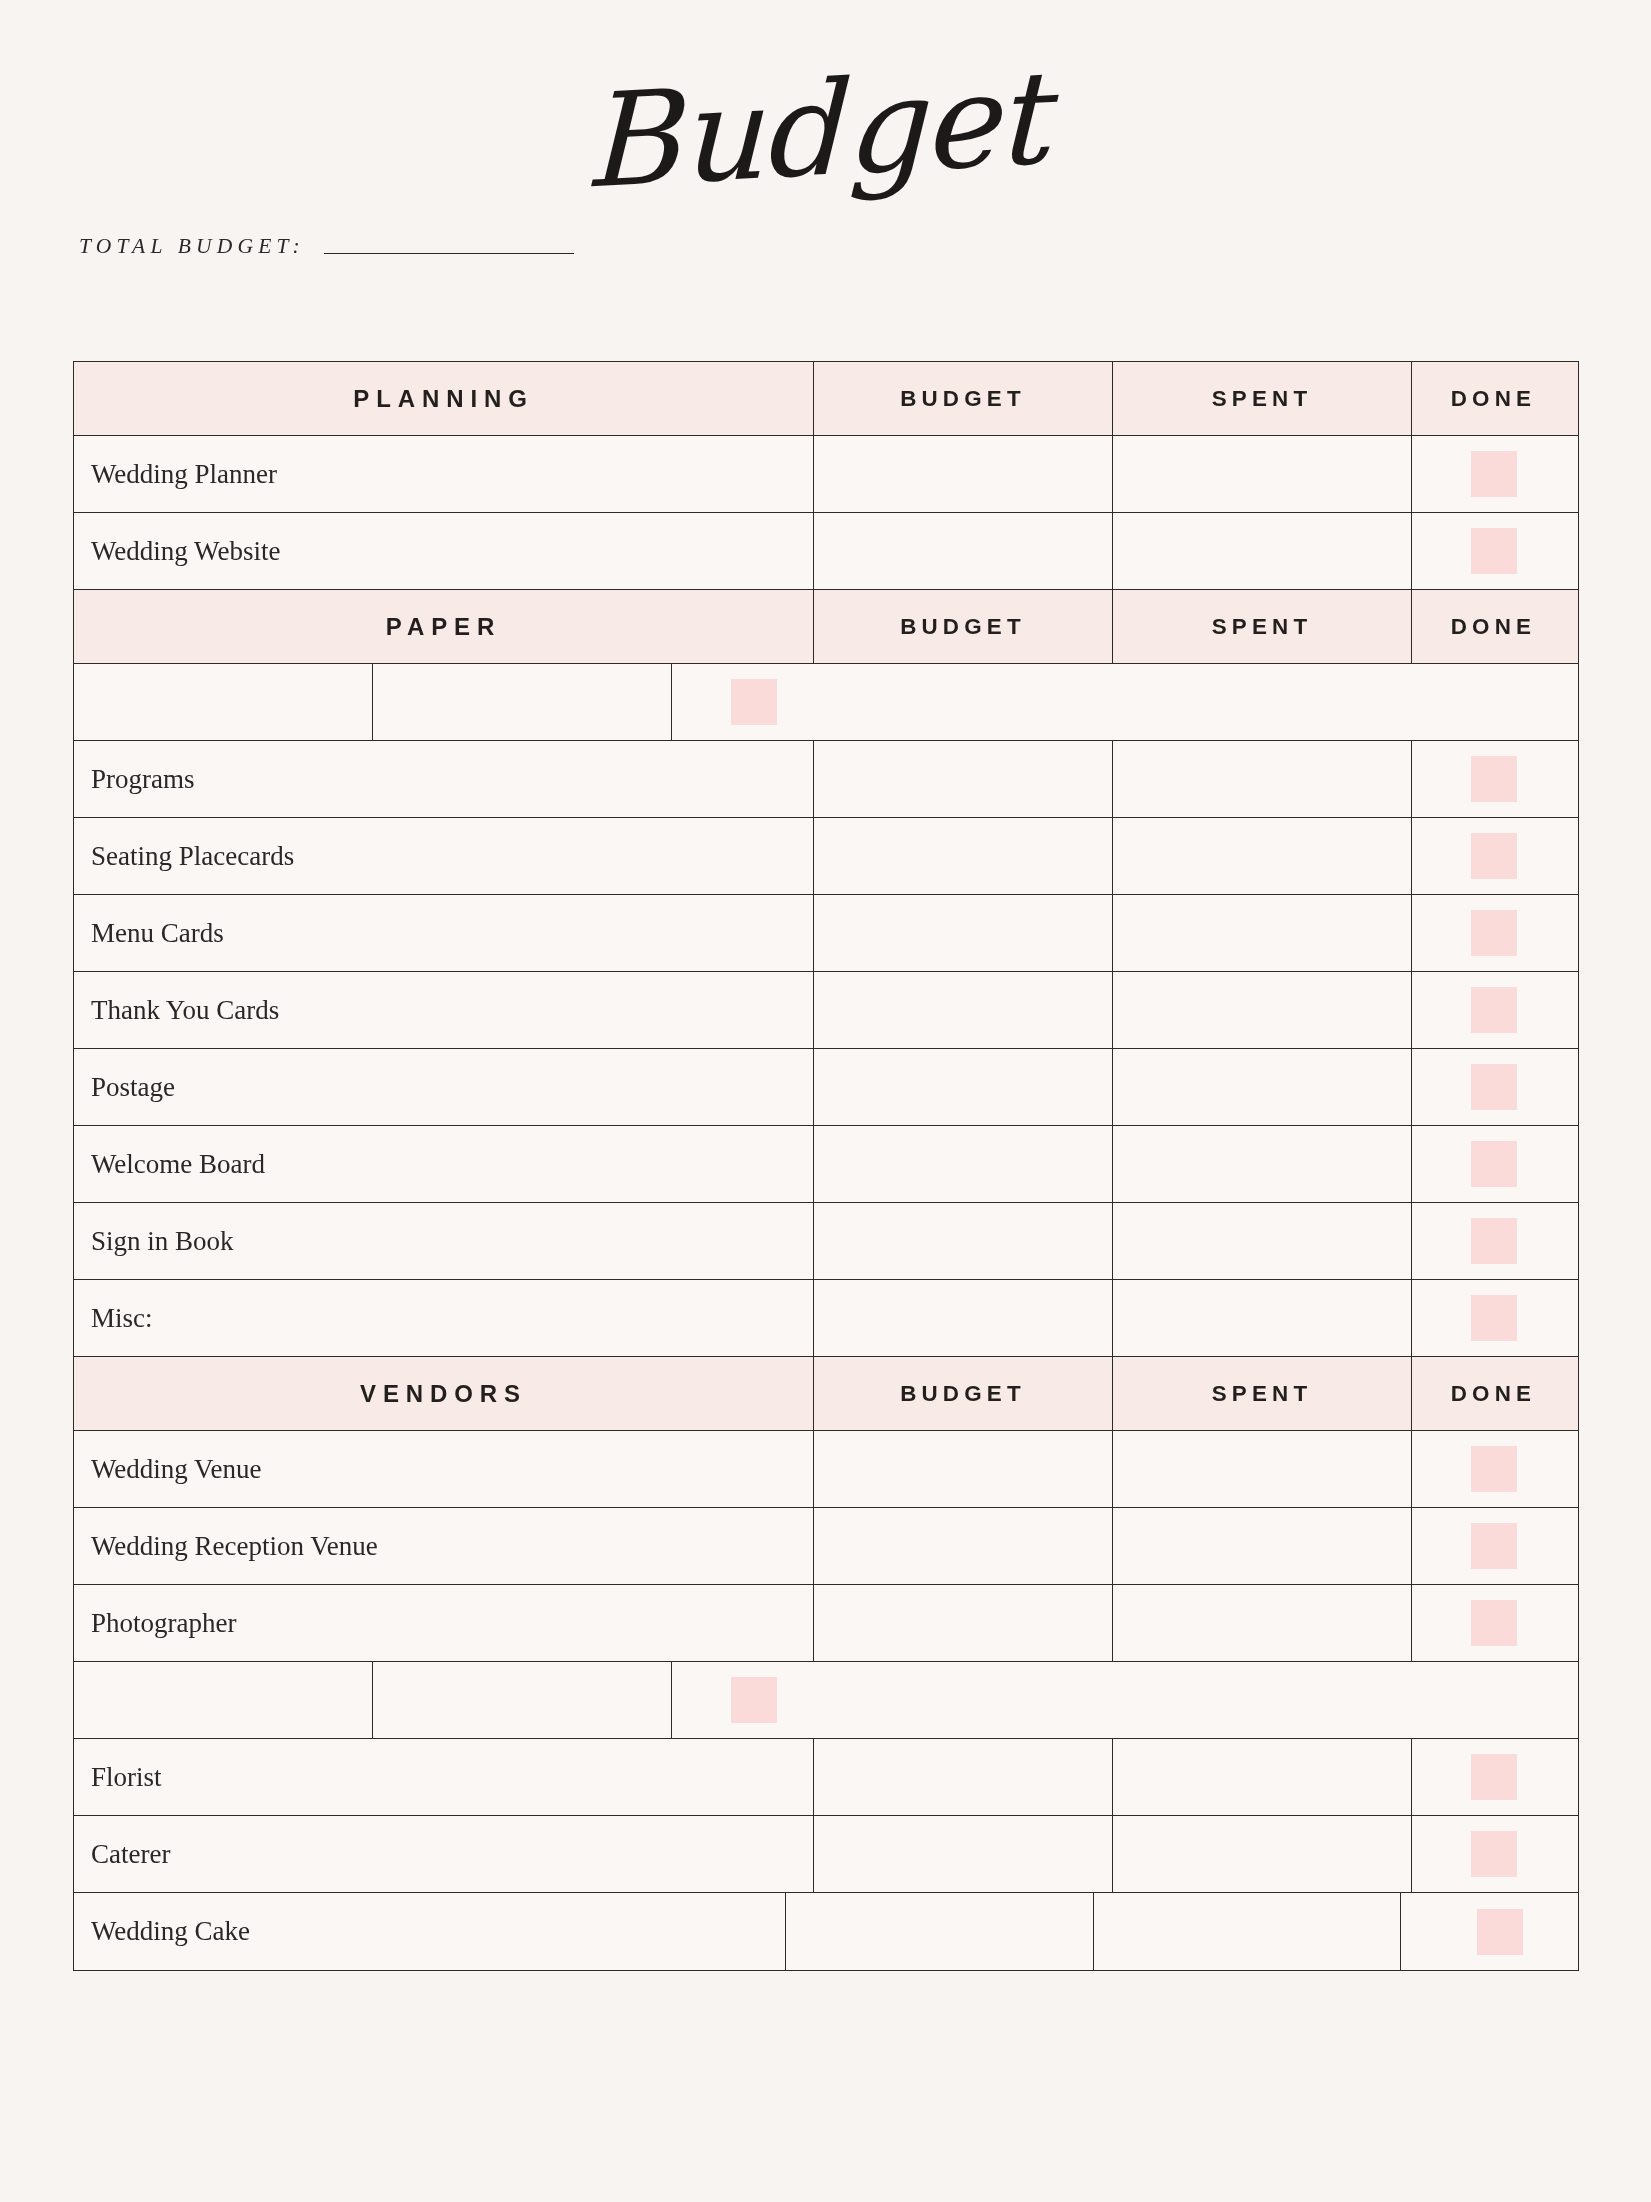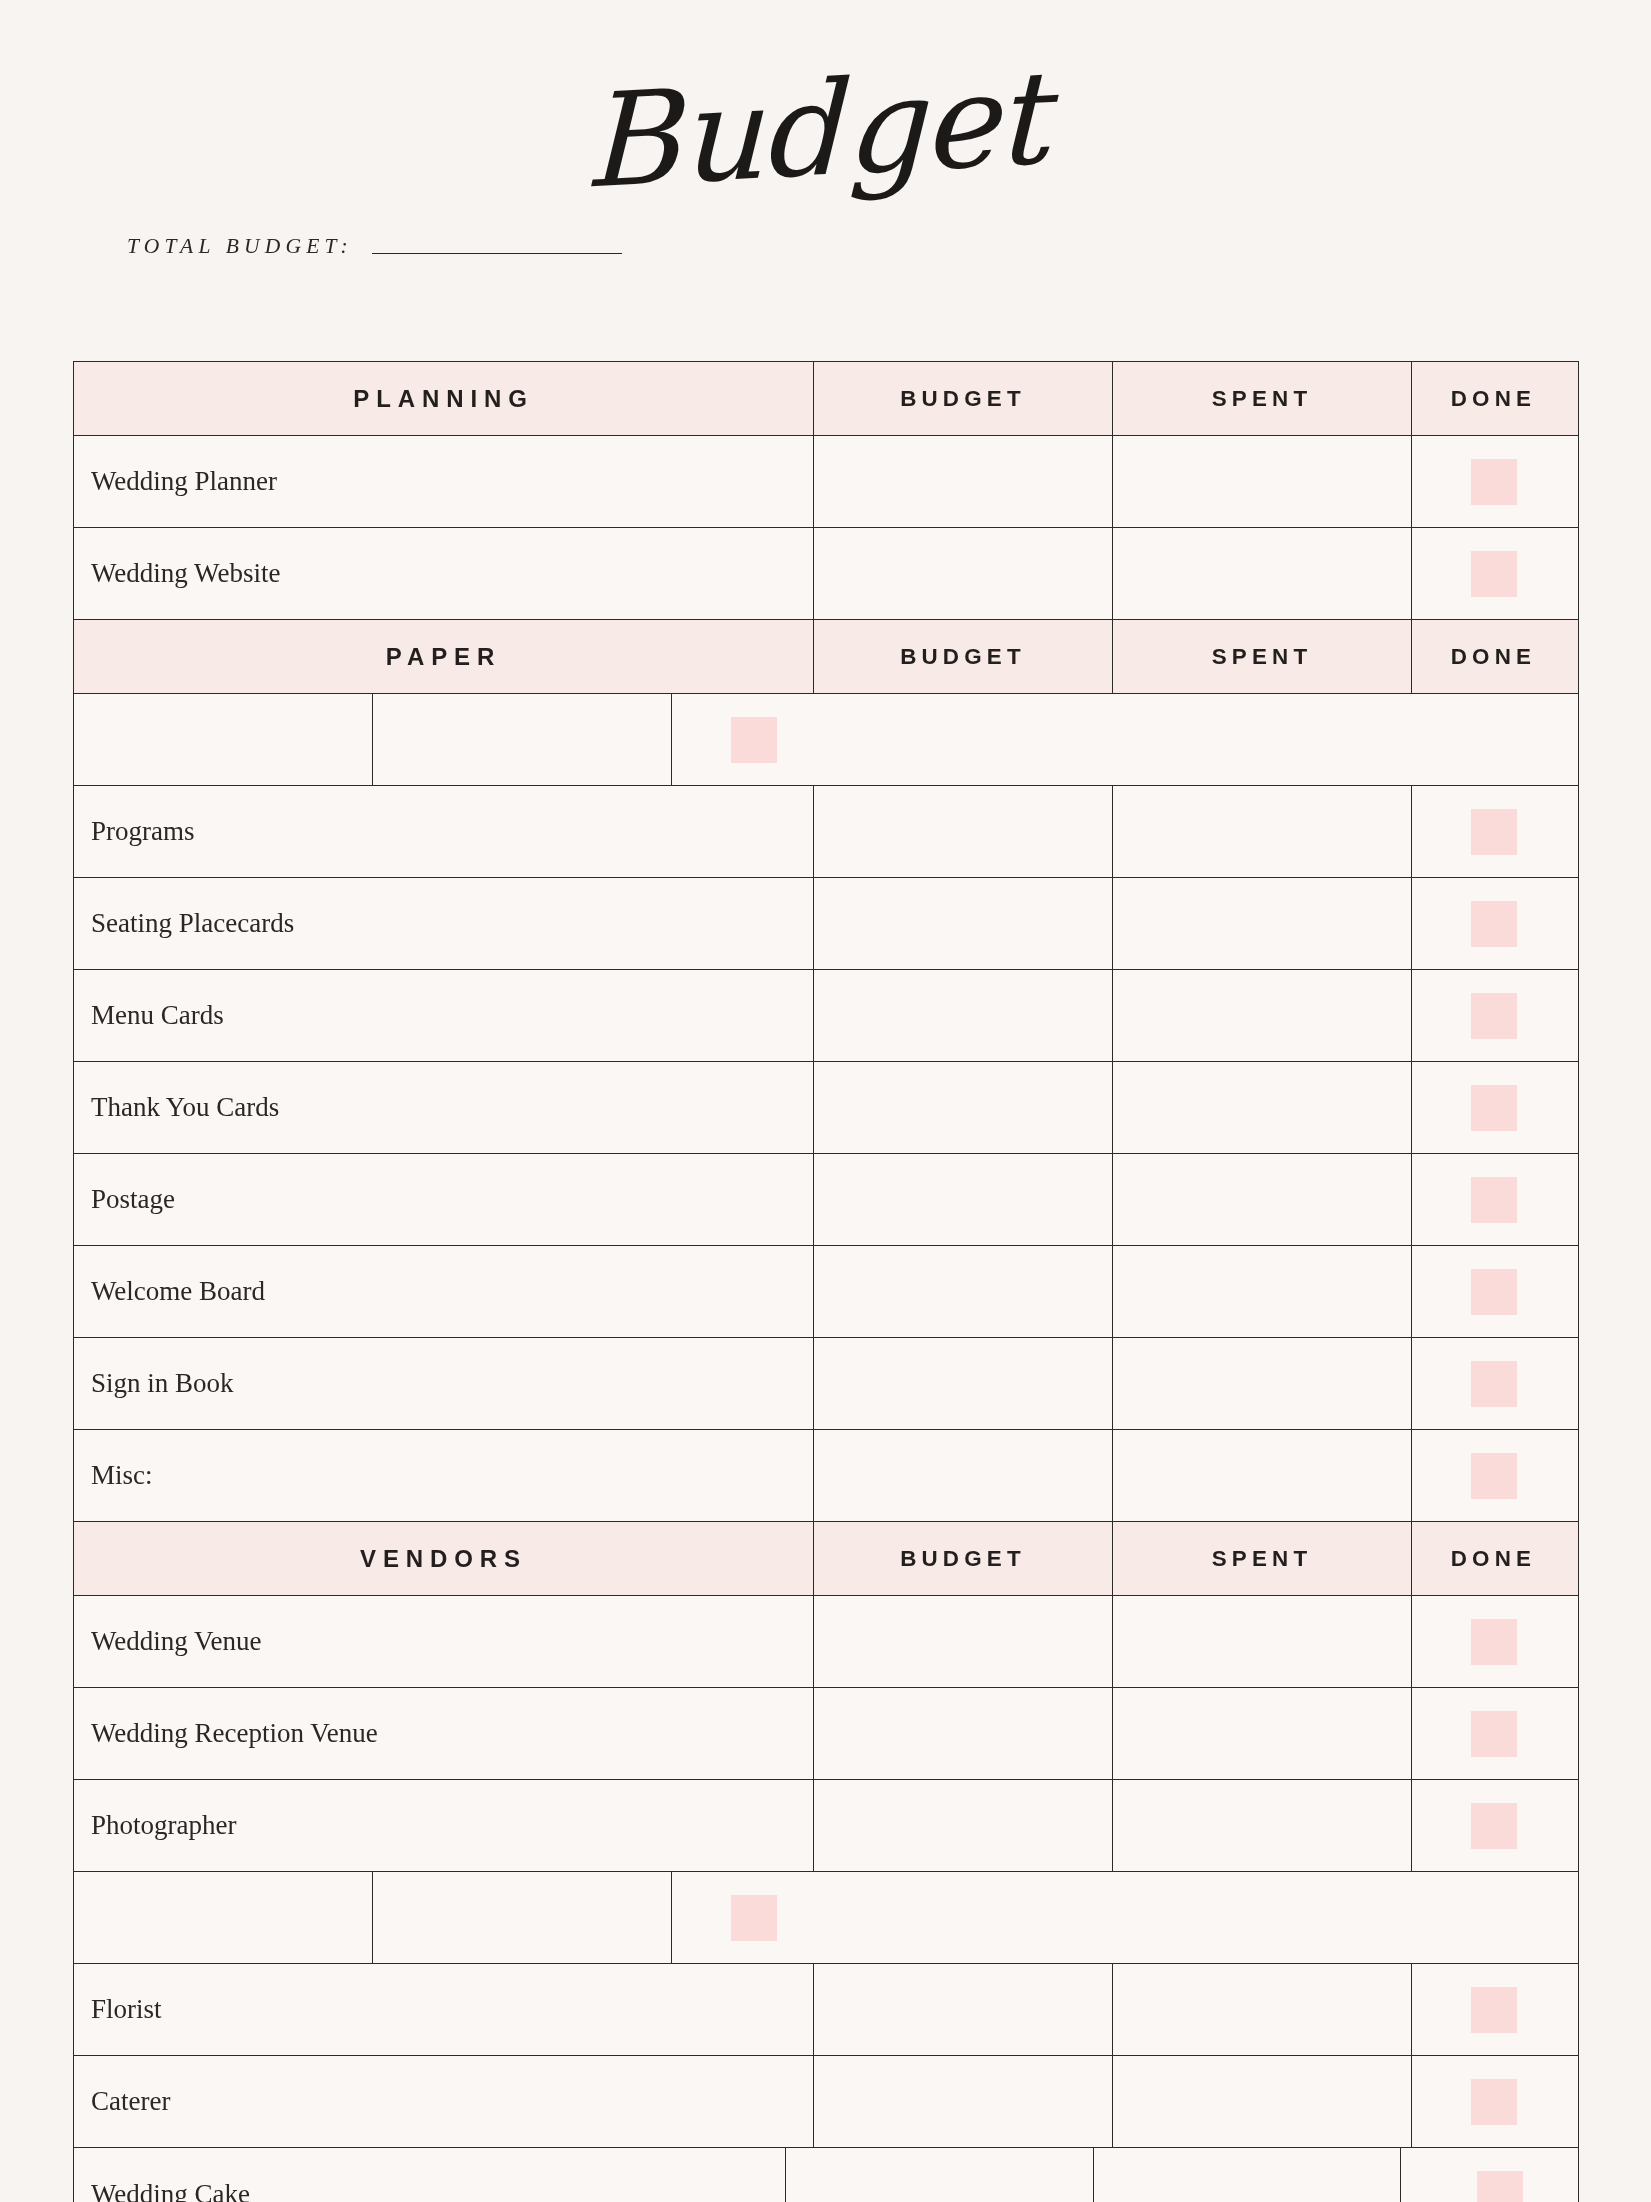--- a/index.html
+++ b/index.html
@@ -49,21 +49,20 @@
     display: flex;
     align-items: flex-end;
   }
   .total-label {
     font-family: "Liberation Serif", serif;
     font-style: italic;
     font-size: 21.5px;
     letter-spacing: 5.2px;
     color: #2b2726;
     text-transform: uppercase;
-    margin-left: 48px;
   }
   .total-blank {
     width: 250px;
     border-bottom: 1.7px solid #2b2726;
     margin-left: 19px;
     margin-bottom: 5.2px;
     height: 0.9px;
   }
 
   
@@ -100,21 +99,21 @@
     justify-content: center;
     font-family: "Liberation Sans", sans-serif;
     font-weight: 700;
     font-size: 22.4px;
     letter-spacing: 5.2px;
     color: #231f1e;
   }
   .row.section .c-name { font-size: 24px; letter-spacing: 6.9px; }
 
   
-  .row.item { background: #fbf7f5; height: 92px; }
+  .row.item { background: #fbf7f5; height: 77px; }
   .row.item .c-name {
     display: flex;
     align-items: center;
     padding-left: 17px;
     font-family: "Liberation Serif", serif;
     font-size: 27px;
     color: #2b2726;
   }
   .row.item .c-budget,
   .row.item .c-spent {

